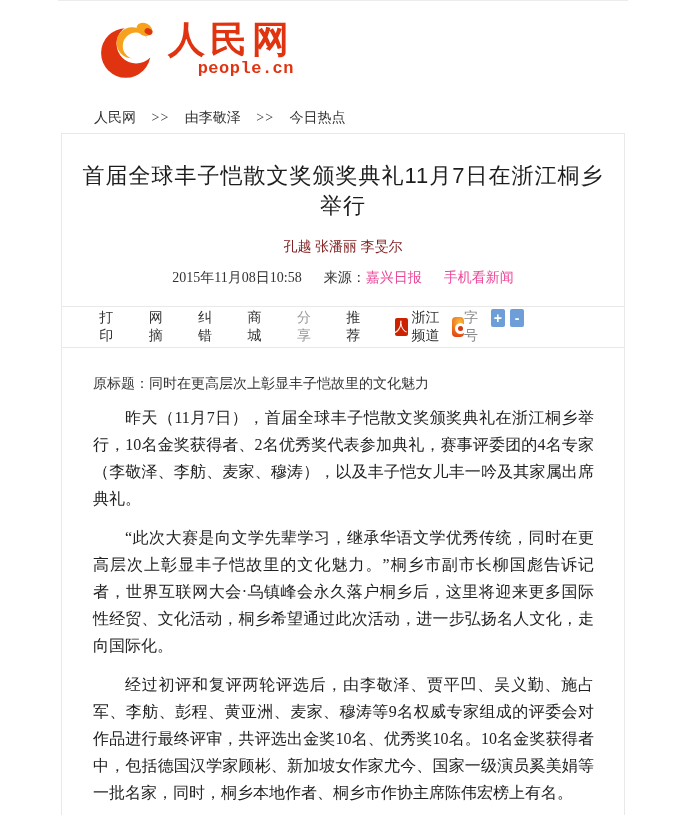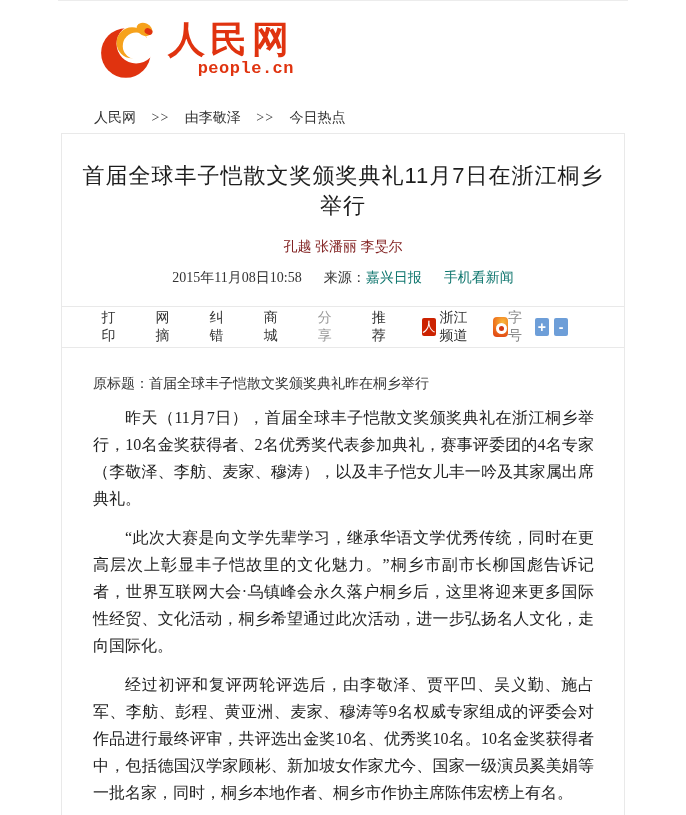--- a/index.html
+++ b/index.html
@@ -28,21 +28,21 @@
     margin: 0 3px; border: 1px solid #e9e9e9; border-bottom: none;
     min-height: 682px; background: #fff;
   }
   .title-block { text-align: center; padding: 27px 20px 0 20px; }
   .article-title {
     margin: 0; font-size: 22px; font-weight: normal; color: #1d1d1d;
     font-family: "Liberation Sans", sans-serif; letter-spacing: 1px;
   }
   .authors { margin-top: 17px; font-size: 14px; color: #7f1d1d; }
   .meta { margin-top: 13px; padding-bottom: 19px; font-size: 14px; color: #333; }
-  .meta a { color: #0f766e; text-decoration: none; cursor: pointer; }
+  .meta a { color: #ec4899; text-decoration: none; cursor: pointer; }
   .meta .m-gap { display: inline-block; width: 22px; }
 
   
   .toolbar {
     display: flex; align-items: center; height: 42px;
     border-top: 1px solid #e9e9e9; border-bottom: 1px solid #e9e9e9;
     padding-left: 36px; font-size: 14px;
   }
   .tool-link { color: #333; text-decoration: none; margin-right: 33px; cursor: pointer; text-align: center; }
   .tool-link.muted { color: #999; }
@@ -58,21 +58,21 @@
     cursor: pointer; display: inline-block;
   }
   .sina-eye {
     position: absolute; left: 3px; top: 6px; width: 11px; height: 11px;
     background: #fff; border-radius: 50%; display: block;
   }
   .sina-pupil {
     position: absolute; left: 3px; top: 3px; width: 5px; height: 5px;
     background: #d43a12; border-radius: 50%; display: block;
   }
-  .fontsize { margin-left: auto; margin-right: 56px; display: flex; align-items: center; color: #888; }
+  .fontsize { margin-left: auto; margin-right: 100px; display: flex; color: #888; }
   .fs-btn {
     width: 18px; height: 18px; margin-left: 5px; border: none; border-radius: 2px;
     background: #6d9ed8; color: #fff; font-size: 14px; line-height: 16px; padding: 0;
     font-family: "Liberation Sans", sans-serif; cursor: pointer; font-weight: bold;
   }
 
   
   .article-body { padding: 26px 30px 8px 31px; font-size: 16px; color: #222; }
   .orig-title { margin: 0 0 10px 0; font-size: 14px; color: #333; line-height: 20px; }
   .para { margin: 0 0 12px 0; text-indent: 2em; line-height: 27px; text-align: justify; }
@@ -134,21 +134,21 @@
         </span>
       </span>
       <span class="fontsize">
         <span>字号</span>
         <button class="fs-btn">+</button>
         <button class="fs-btn">-</button>
       </span>
     </div>
 
     <article class="article-body">
-      <p class="orig-title"><span>原标题：</span><span>首届全球丰子恺散文奖颁奖典礼昨在桐乡举行</span></p>
+      <p class="orig-title"><span>原标题：</span><span>同时在更高层次上彰显丰子恺故里的文化魅力</span></p>
       <p class="para">昨天（11月7日），首届全球丰子恺散文奖颁奖典礼在浙江桐乡举行，10名金奖获得者、2名优秀奖代表参加典礼，赛事评委团的4名专家（李敬泽、李舫、麦家、穆涛），以及丰子恺女儿丰一吟及其家属出席典礼。</p>
       <p class="para">“此次大赛是向文学先辈学习，继承华语文学优秀传统，同时在更高层次上彰显丰子恺故里的文化魅力。”桐乡市副市长柳国彪告诉记者，世界互联网大会·乌镇峰会永久落户桐乡后，这里将迎来更多国际性经贸、文化活动，桐乡希望通过此次活动，进一步弘扬名人文化，走向国际化。</p>
       <p class="para">经过初评和复评两轮评选后，由李敬泽、贾平凹、吴义勤、施占军、李舫、彭程、黄亚洲、麦家、穆涛等9名权威专家组成的评委会对作品进行最终评审，共评选出金奖10名、优秀奖10名。10名金奖获得者中，包括德国汉学家顾彬、新加坡女作家尤今、国家一级演员奚美娟等一批名家，同时，桐乡本地作者、桐乡市作协主席陈伟宏榜上有名。</p>
 
     </article>
 
   </main>
 </div>
 
 </body></html>

